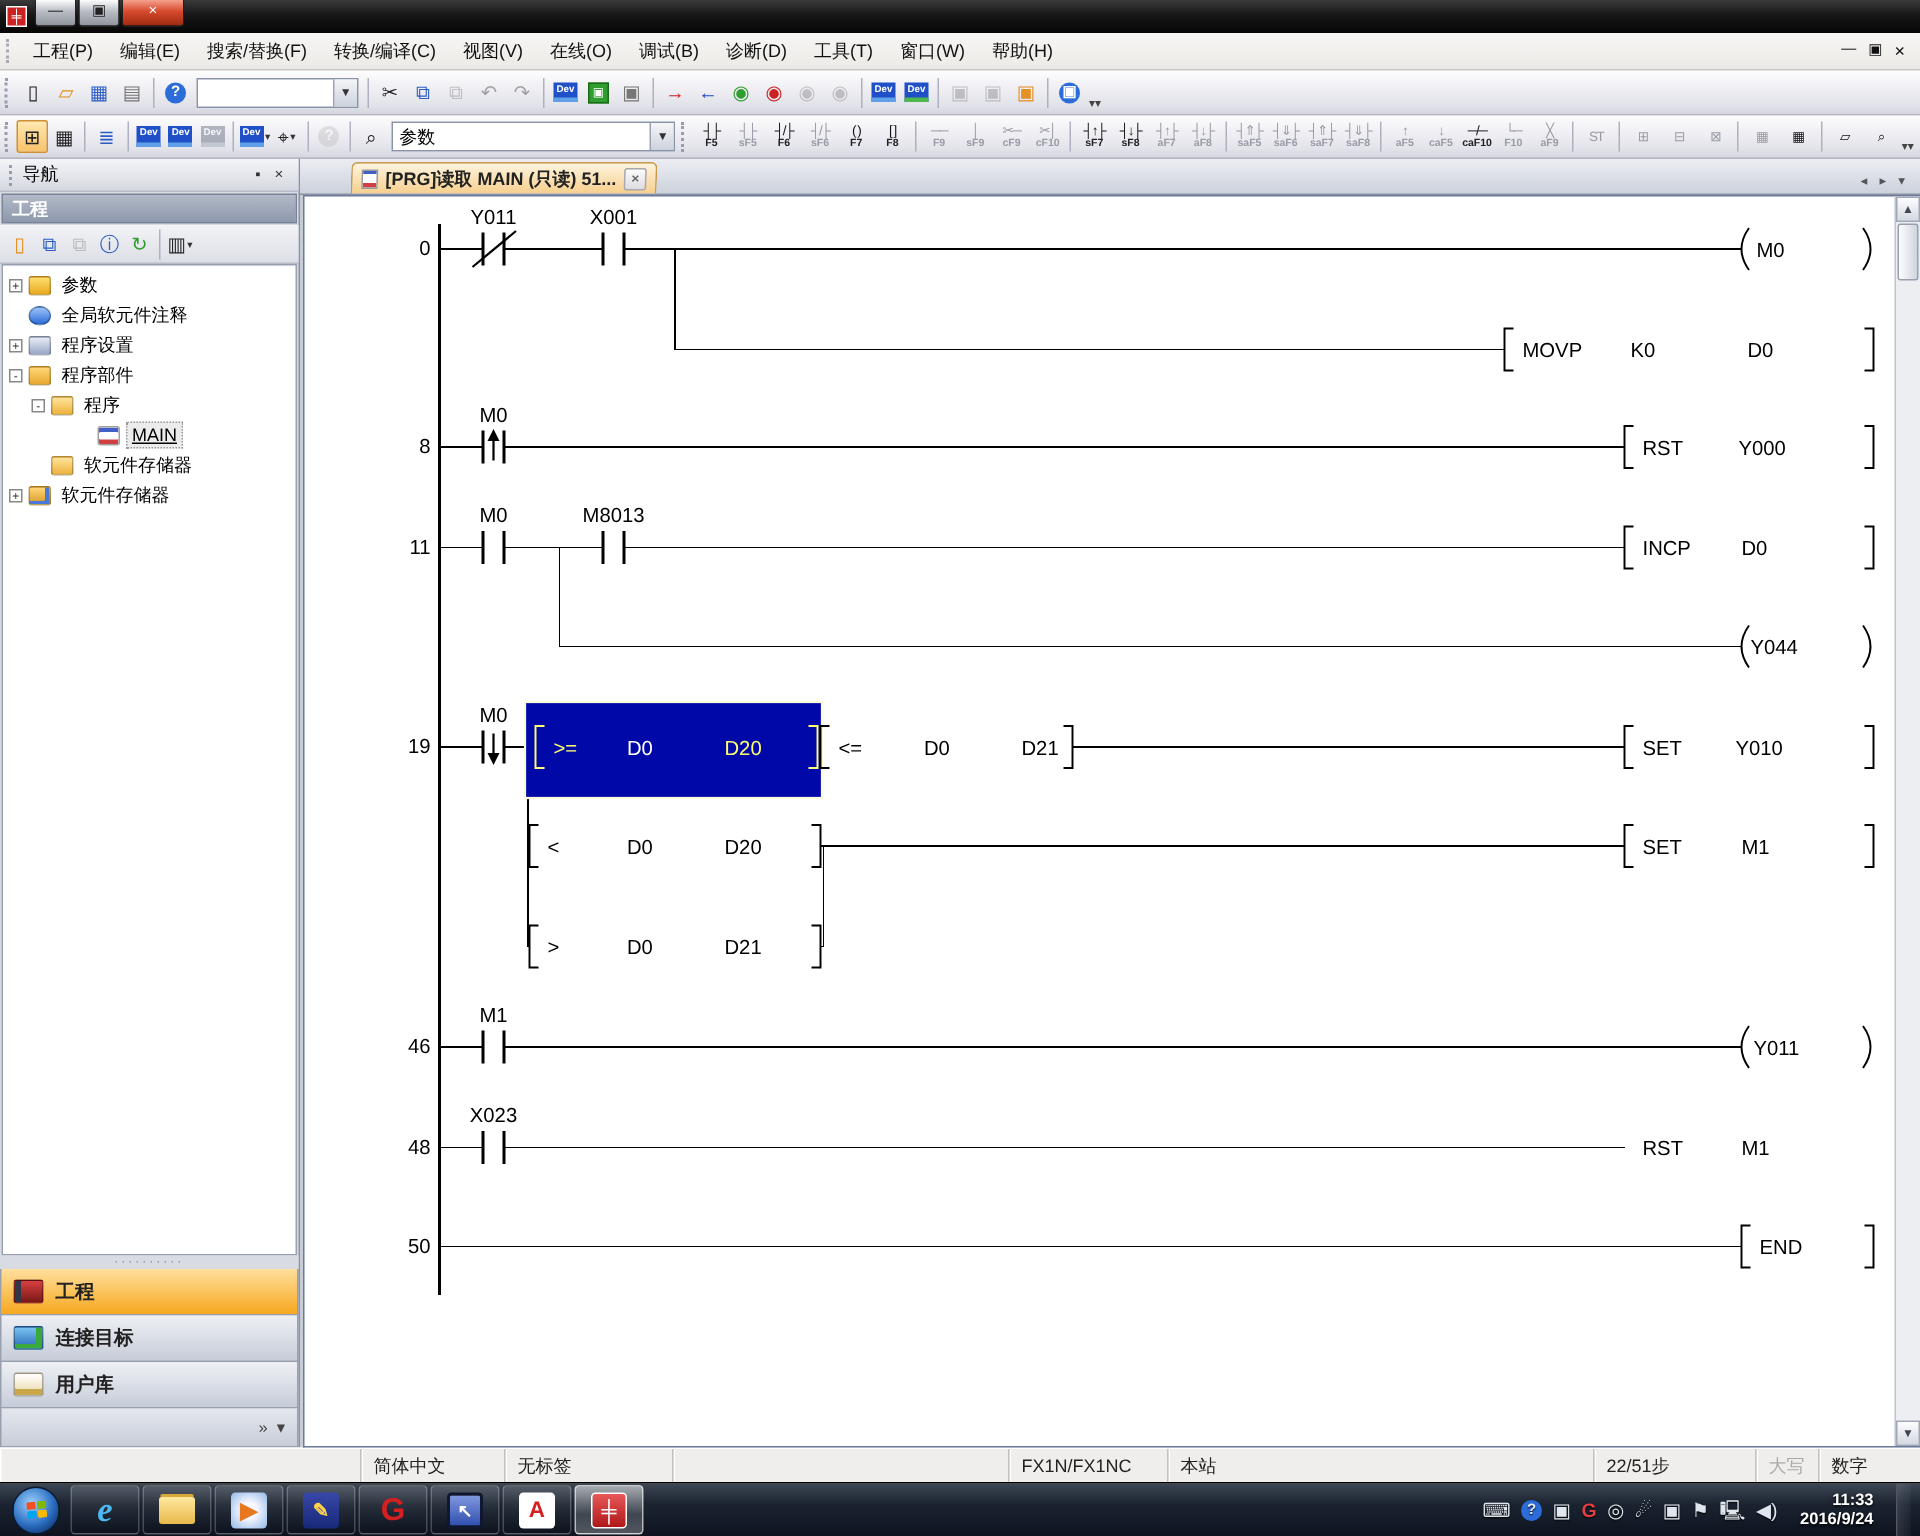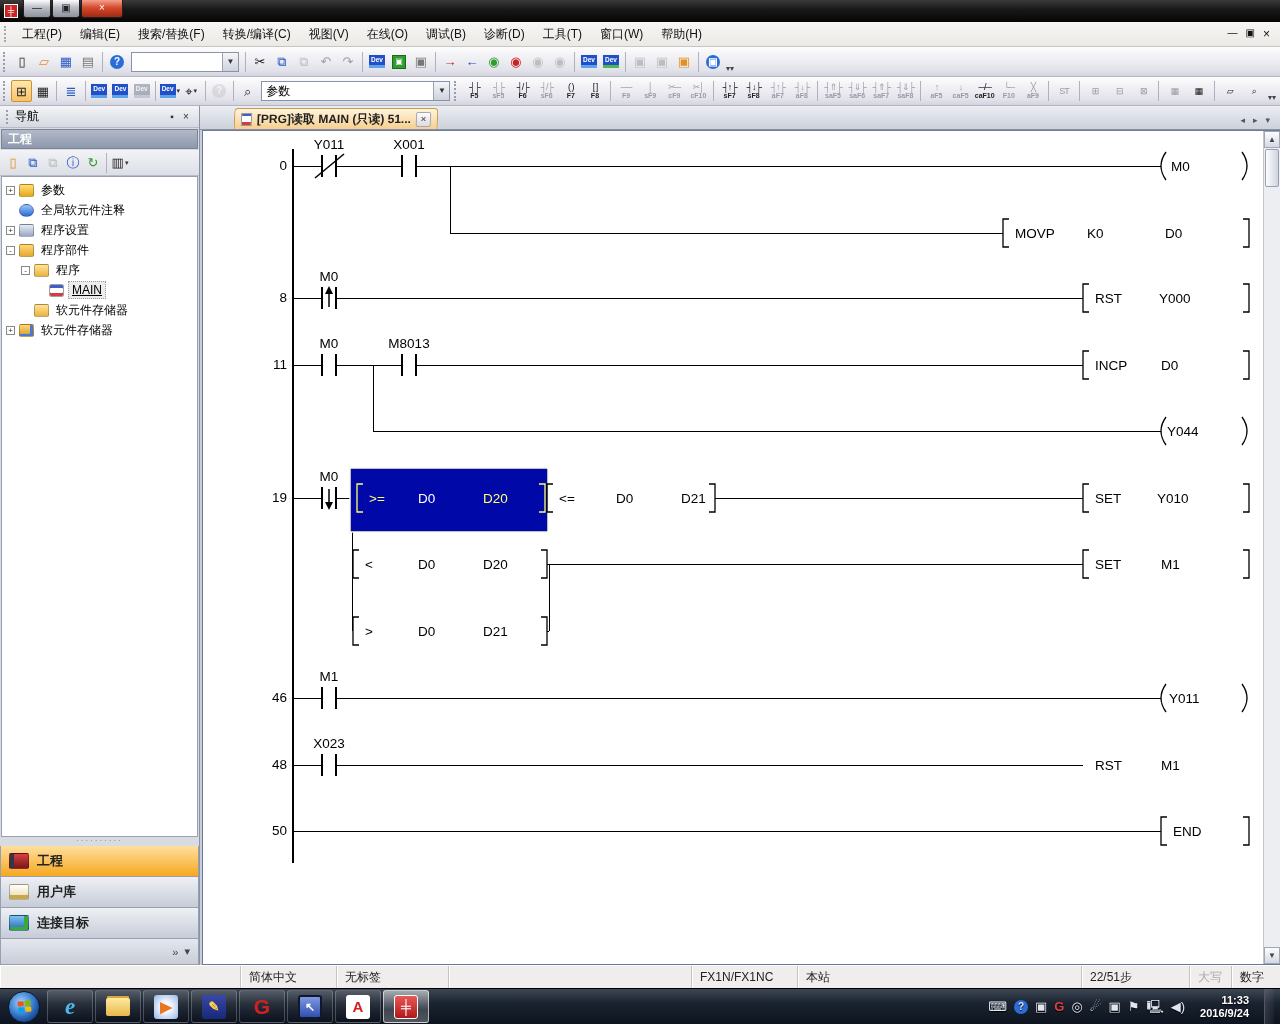--- a/index.html
+++ b/index.html
@@ -472,21 +472,21 @@
         <div class="trow" style="padding-left: 4px;">
           <div class="exp">-</div>
           <div class="ticon ti-parts"></div>
           <div class="tlbl">程序部件</div>
         </div>
         <div class="trow" style="padding-left: 19px;">
           <div class="exp">-</div>
           <div class="ticon ti-folder"></div>
           <div class="tlbl">程序</div>
         </div>
-        <div class="trow selrow" style="padding-left: 34px; text-decoration: underline;">
+        <div class="trow selrow" style="padding-left: 50px; text-decoration: underline;">
           <div class="expsp"></div>
           <div class="ticon ti-main"></div>
           <div class="tlbl">MAIN</div>
         </div>
         <div class="trow" style="padding-left: 19px;">
           <div class="expsp"></div>
           <div class="ticon ti-folder"></div>
           <div class="tlbl">软元件存储器</div>
         </div>
         <div class="trow" style="padding-left: 4px;">
@@ -495,26 +495,26 @@
           <div class="tlbl">软元件存储器</div>
         </div>
       </div>
     <div id="splitdots">··········</div>
     <div id="stack">
         <div class="stackbtn active">
           <div class="sic sic-proj"></div>
           <div>工程</div>
         </div>
         <div class="stackbtn">
+          <div class="sic sic-conn"></div>
+          <div>连接目标</div>
+        </div>
+        <div class="stackbtn">
           <div class="sic sic-lib"></div>
           <div>用户库</div>
-        </div>
-        <div class="stackbtn">
-          <div class="sic sic-conn"></div>
-          <div>连接目标</div>
         </div>
       </div>
     <div id="navfoot">
       <span>»</span>
       <span>▾</span>
     </div>
   </div>
 
   <div id="ws">
     <div id="tabbar">
@@ -700,21 +700,21 @@
 
 <div id="statusbar">
   <div class="scell" style="width:240px;border-left:none;"></div>
   <div class="scell" style="width:96px;">简体中文</div>
   <div class="scell" style="width:112px;">无标签</div>
   <div class="scell" style="flex:1;"></div>
   <div class="scell" style="width:106px;">FX1N/FX1NC</div>
   <div class="scell" style="width:284px;">本站</div>
   <div class="scell" style="width:108px;">22/51步</div>
   <div class="scell gray" style="width:42px;">大写</div>
-  <div class="scell" style="width:49px;">数字</div>
+  <div class="scell" style="width:68px;">数字</div>
 </div>
 
 <div id="taskbar">
   <div id="orb">
     <div class="flag">
         <i style="background:#f25022"></i>
         <i style="background:#7fba00"></i>
         <i style="background:#00a4ef"></i>
         <i style="background:#ffb900"></i>
       </div>

